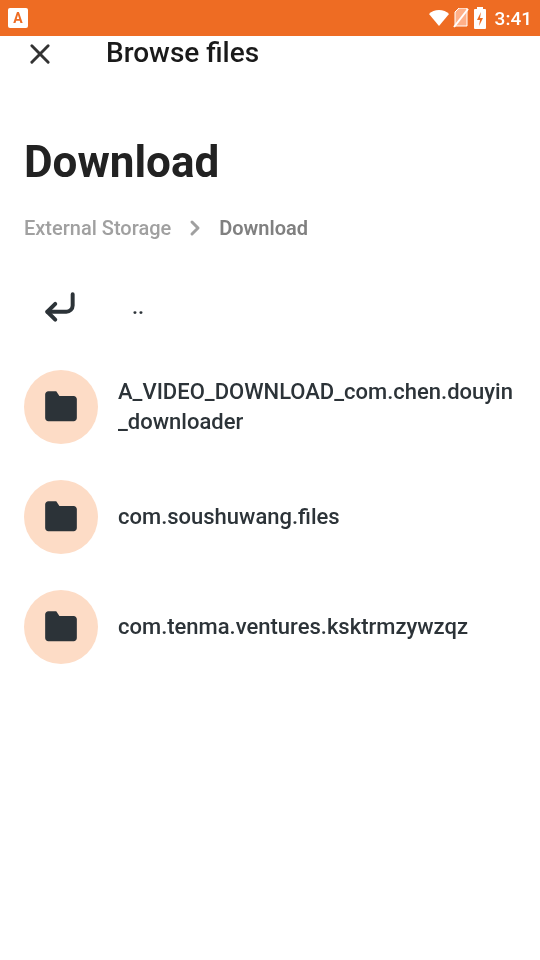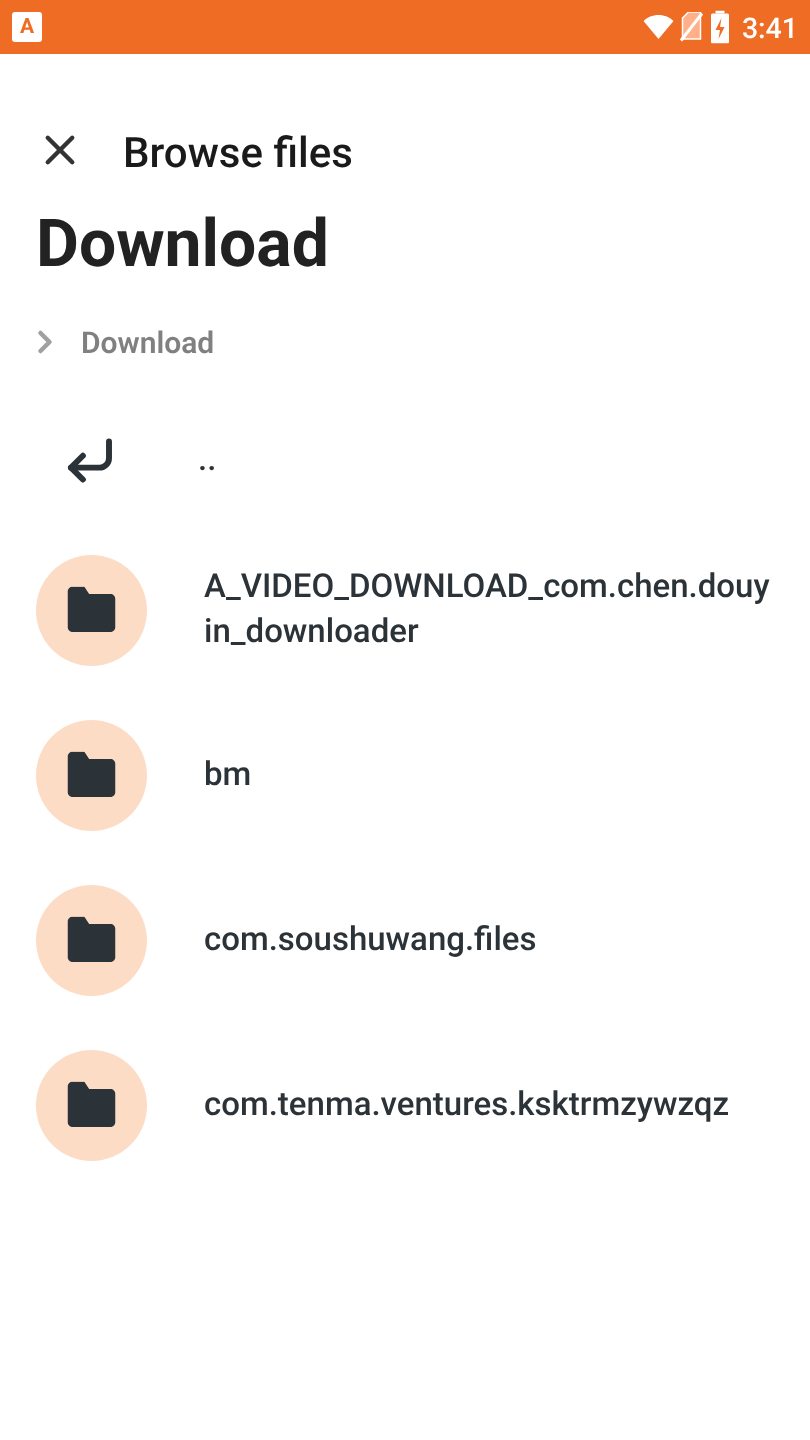--- a/index.html
+++ b/index.html
@@ -48,23 +48,23 @@
       justify-content: center;
     }
     .status-time {
       font-size: 19px;
       font-weight: 500;
       margin-left: 4px;
     }
     .toolbar {
       height: 82px;
       display: flex;
-      align-items: flex-end;
+      align-items: flex-start;
       padding: 0 22px;
-      gap: 24px;
+      gap: 48px;
     }
     .close-btn {
       width: 36px;
       height: 36px;
       display: flex;
       align-items: center;
       justify-content: center;
       cursor: pointer;
     }
     .toolbar-title {
@@ -96,21 +96,21 @@
     .breadcrumb-chevron {
       color: #a0a0a0;
     }
     .file-list {
       padding: 4px 0;
     }
     .file-item {
       display: flex;
       align-items: center;
       padding: 18px 24px;
-      gap: 38px;
+      gap: 20px;
       cursor: pointer;
       min-height: 108px;
     }
     .file-item.up-item {
       min-height: 90px;
       padding: 14px 38px;
       gap: 50px;
     }
     .folder-icon-wrap {
       width: 74px;
@@ -173,20 +173,21 @@
       <line x1="5" y1="5" x2="19" y2="19"></line>
       <line x1="19" y1="5" x2="5" y2="19"></line>
     </svg>
   </div>
   <div class="toolbar-title">Browse files</div>
 </div>
 
 <h1 class="page-title">Download</h1>
 
 <div class="breadcrumb">
+  <span class="breadcrumb-item">External Storage</span>
   <span class="breadcrumb-chevron">
     <svg width="12" height="18" viewBox="0 0 12 18" fill="none" stroke="#a0a0a0" stroke-width="3" stroke-linecap="round" stroke-linejoin="round">
       <polyline points="3,3 9,9 3,15"></polyline>
     </svg>
   </span>
   <span class="breadcrumb-item active">Download</span>
 </div>
 
 <div class="file-list">
 
@@ -202,41 +203,33 @@
 
   <div class="file-item">
     <div class="folder-icon-wrap">
       <svg width="38" height="32" viewBox="0 0 24 20" fill="#2c3338">
         <path d="M2 2 C2 0.9 2.9 0 4 0 L9 0 L11 3 L20 3 C21.1 3 22 3.9 22 5 L22 17 C22 18.1 21.1 19 20 19 L4 19 C2.9 19 2 18.1 2 17 Z"></path>
       </svg>
     </div>
     <div class="file-name">A_VIDEO_DOWNLOAD_com.chen.douyin_downloader</div>
   </div>
 
+
+
+
   <div class="file-item">
     <div class="folder-icon-wrap">
       <svg width="38" height="32" viewBox="0 0 24 20" fill="#2c3338">
         <path d="M2 2 C2 0.9 2.9 0 4 0 L9 0 L11 3 L20 3 C21.1 3 22 3.9 22 5 L22 17 C22 18.1 21.1 19 20 19 L4 19 C2.9 19 2 18.1 2 17 Z"></path>
       </svg>
     </div>
-    <div class="file-name">bm</div>
-  </div>
-
-
+    <div class="file-name">com.soushuwang.files</div>
+  </div>
 
   <div class="file-item">
     <div class="folder-icon-wrap">
       <svg width="38" height="32" viewBox="0 0 24 20" fill="#2c3338">
         <path d="M2 2 C2 0.9 2.9 0 4 0 L9 0 L11 3 L20 3 C21.1 3 22 3.9 22 5 L22 17 C22 18.1 21.1 19 20 19 L4 19 C2.9 19 2 18.1 2 17 Z"></path>
       </svg>
     </div>
-    <div class="file-name">com.soushuwang.files</div>
-  </div>
-
-  <div class="file-item">
-    <div class="folder-icon-wrap">
-      <svg width="38" height="32" viewBox="0 0 24 20" fill="#2c3338">
-        <path d="M2 2 C2 0.9 2.9 0 4 0 L9 0 L11 3 L20 3 C21.1 3 22 3.9 22 5 L22 17 C22 18.1 21.1 19 20 19 L4 19 C2.9 19 2 18.1 2 17 Z"></path>
-      </svg>
-    </div>
     <div class="file-name">com.tenma.ventures.ksktrmzywzqz</div>
   </div>
 </div>
 
 </body></html>

